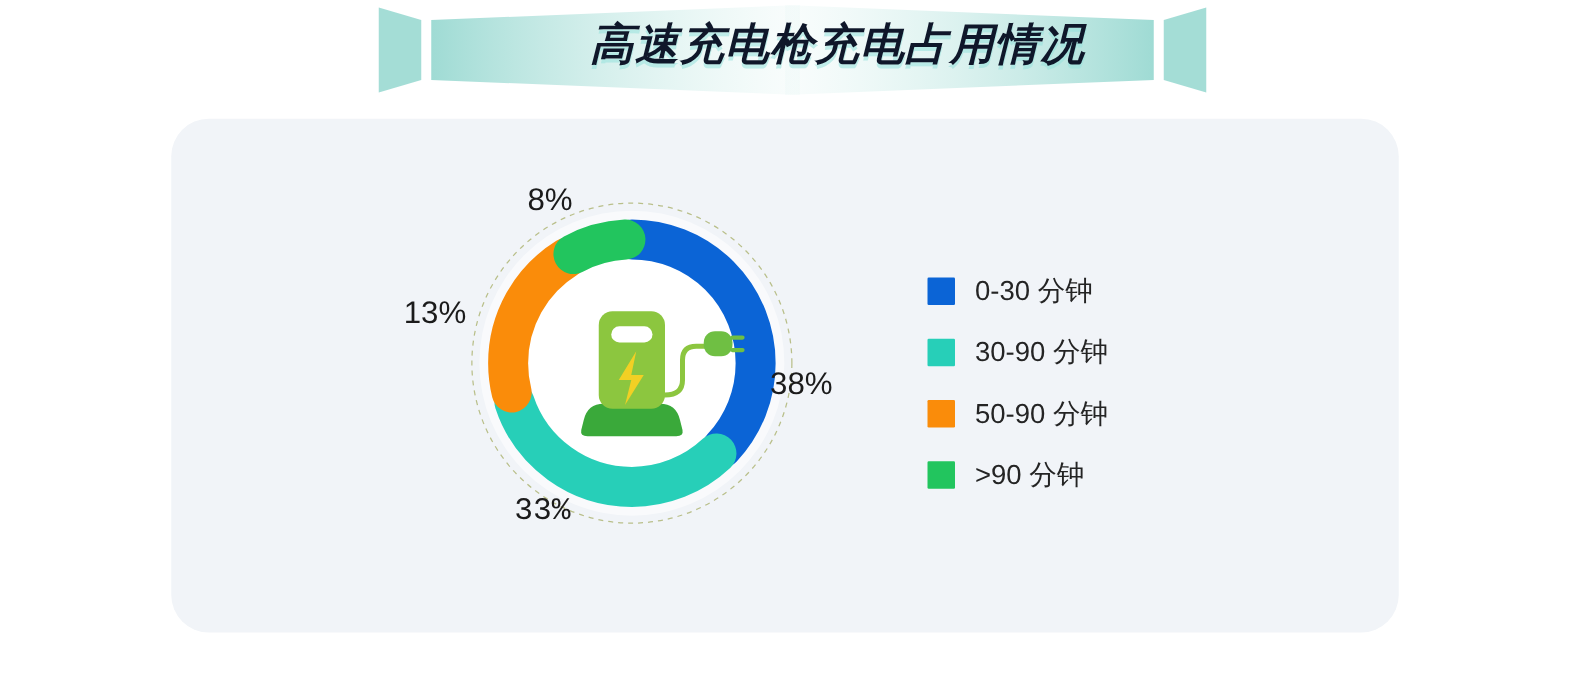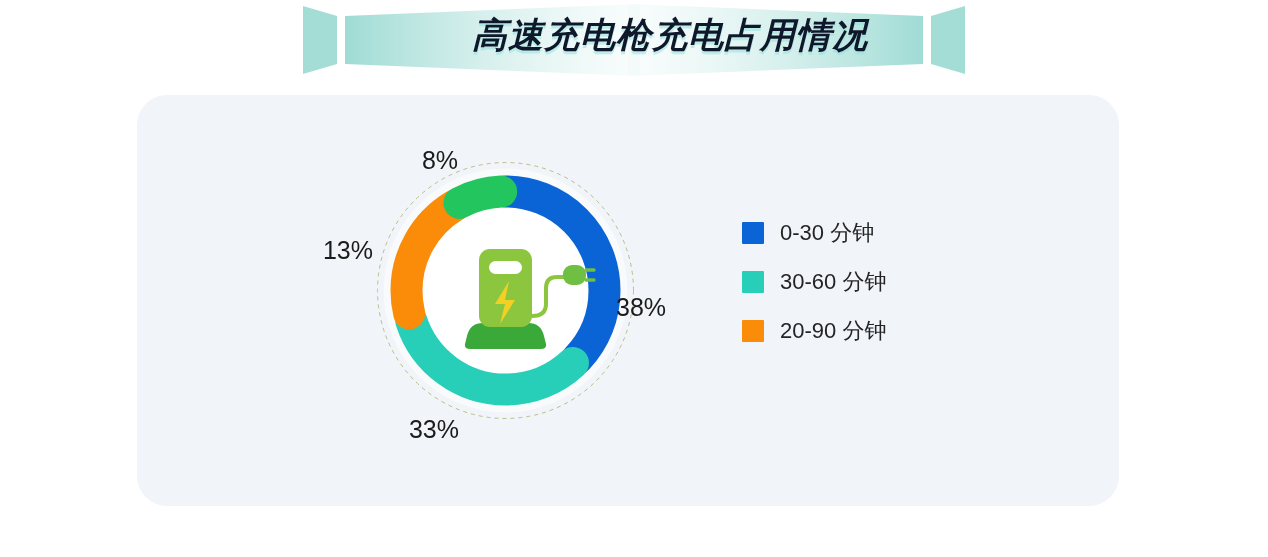--- a/index.html
+++ b/index.html
@@ -70,21 +70,21 @@
 
   
   .pct-label {
     position: absolute;
     font-size: 25px;
     color: #1b1b1b;
     white-space: nowrap;
     text-align: center;
   }
   #pct-label-0 { left: 616px; top: 248px; width: 100px; text-align: left; margin-top: 45px; }
-  #pct-label-1 { left: 384px; top: 415px; width: 100px; }
+  #pct-label-1 { left: 384px; top: 394px; width: 100px; font-family: Liberation Mono, monospace; }
   #pct-label-2 { left: 298px; top: 236px; width: 100px; }
   #pct-label-3 { left: 390px; top: 146px; width: 100px; }
 
   
   #chart-legend {
     position: absolute;
     left: 742px;
     top: 208px;
     width: 230px;
     text-align: right;
@@ -177,19 +177,23 @@
 <div class="pct-label" id="pct-label-2">13%</div>
 <div class="pct-label" id="pct-label-3">8%</div>
 
 <div id="chart-legend">
   <div class="legend-item">
     <span class="legend-swatch" style="background: rgb(11, 100, 214);"></span>
     <span class="legend-label">0-30 分钟</span>
   </div>
   <div class="legend-item">
     <span class="legend-swatch" style="background: rgb(39, 207, 184);"></span>
-    <span class="legend-label">30-60 分钟</span>
+    <span class="legend-label">30-90 分钟</span>
   </div>
   <div class="legend-item">
     <span class="legend-swatch" style="background: rgb(250, 140, 10);"></span>
-    <span class="legend-label">20-90 分钟</span>
+    <span class="legend-label">50-90 分钟</span>
+  </div>
+  <div class="legend-item">
+    <span class="legend-swatch" style="background: rgb(34, 197, 94);"></span>
+    <span class="legend-label">&gt;90 分钟</span>
   </div>
 </div>
 
 </body></html>

